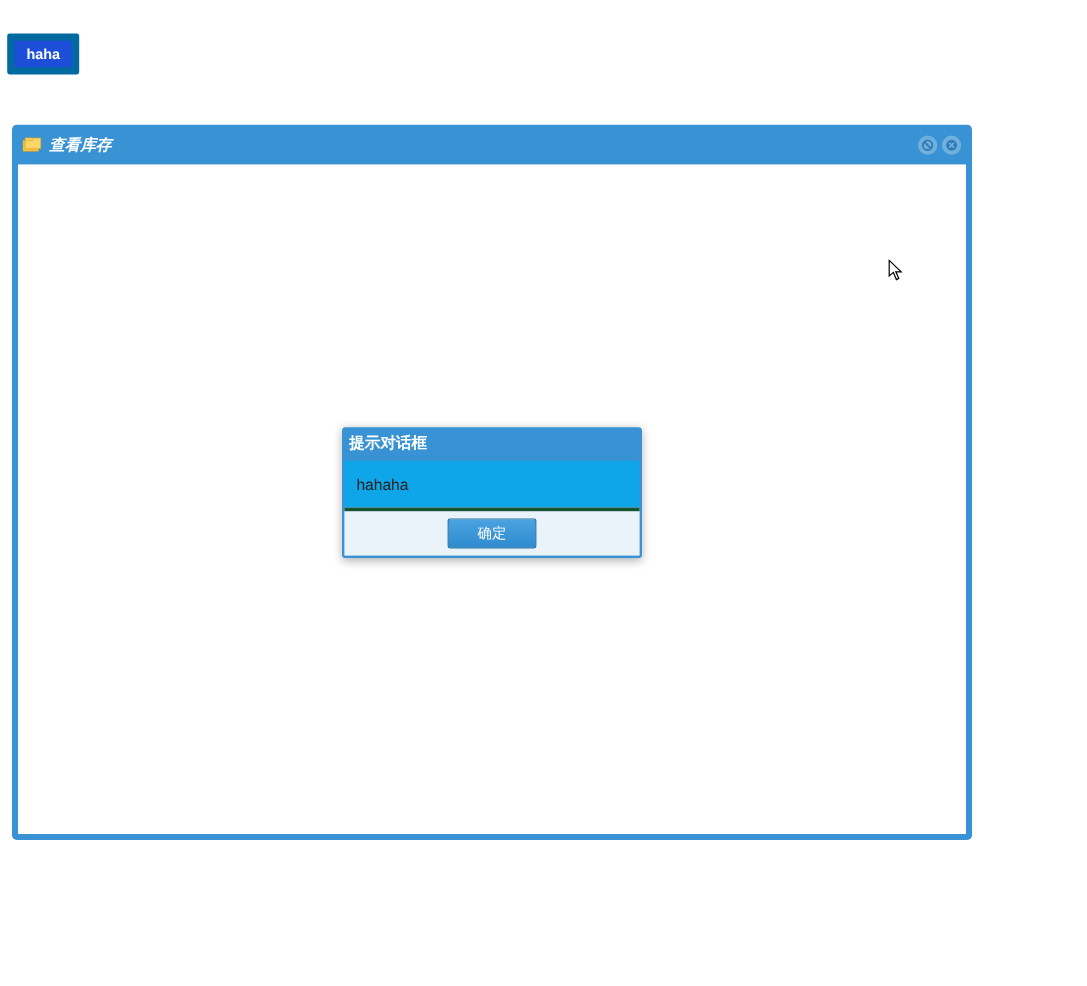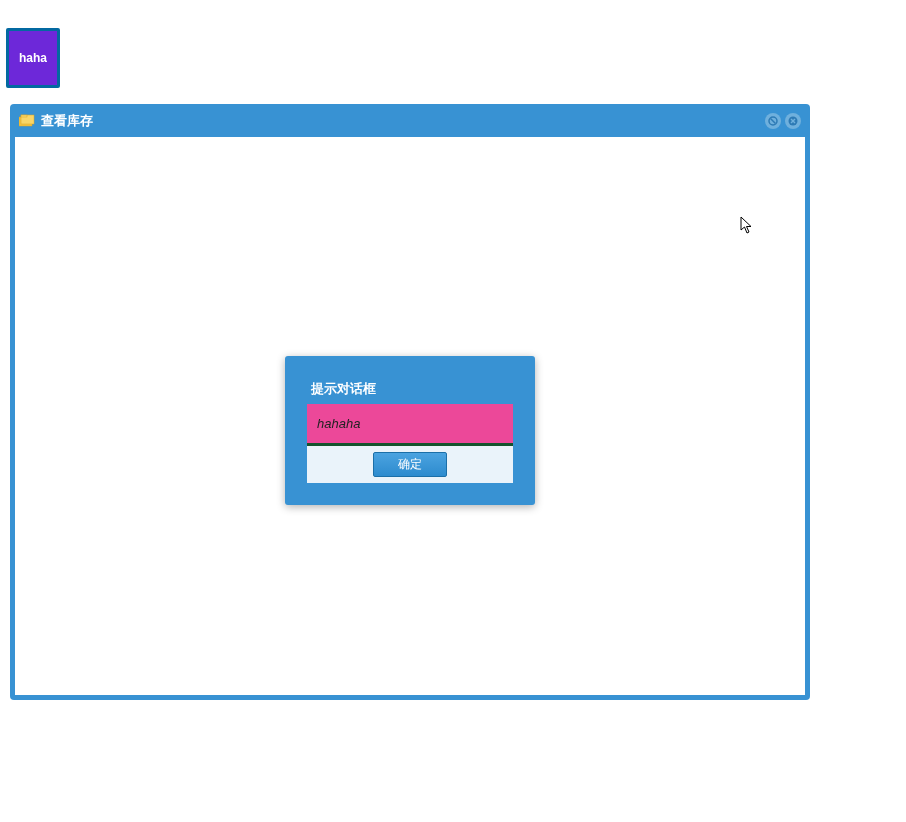--- a/index.html
+++ b/index.html
@@ -12,26 +12,26 @@
       background: #ffffff;
       width: 906px;
       height: 822px;
       position: relative;
       overflow: hidden;
     }
     .top-button {
       position: absolute;
       top: 28px;
       left: 6px;
-      background: #6d28d9;
-      border: 3px solid #0369a1;
+      background: #1d4ed8;
+      border: 6px solid #0369a1;
       color: #ffffff;
       font-size: 12px;
       font-weight: bold;
-      padding: 20px 10px;
+      padding: 4px 10px;
       border-radius: 2px;
       cursor: pointer;
     }
     .main-window {
       position: absolute;
       top: 104px;
       left: 10px;
       width: 800px;
       height: 596px;
       background: #3892d3;
@@ -39,20 +39,21 @@
       padding: 5px;
     }
     .main-window-header {
       height: 28px;
       display: flex;
       align-items: center;
       padding: 0 4px 4px 4px;
       color: #ffffff;
       font-size: 13px;
       font-weight: bold;
+      font-style: italic;
     }
     .main-window-icon {
       width: 16px;
       height: 14px;
       margin-right: 6px;
       display: inline-flex;
       align-items: center;
       justify-content: center;
     }
     .main-window-title {
@@ -82,35 +83,34 @@
       height: calc(100% - 28px);
       position: relative;
     }
     .dialog {
       position: absolute;
       top: 219px;
       left: 270px;
       width: 250px;
       background: #3892d3;
       border-radius: 3px;
-      padding: 22px;
+      padding: 2px;
       box-shadow: 0 2px 8px rgba(0,0,0,0.3);
     }
     .dialog-header {
       color: #ffffff;
       font-size: 13px;
       font-weight: bold;
       padding: 2px 4px 6px 4px;
     }
     .dialog-body {
-      background: #ec4899;
+      background: #0ea5e9;
       padding: 12px 10px;
       font-size: 13px;
       color: #222222;
-      font-style: italic;
     }
     .dialog-footer {
       background: #eaf3fa;
       padding: 6px;
       text-align: center;
       border-top: 3px solid #14532d;
     }
     .ok-button {
       background: linear-gradient(to bottom, #4ba3e0, #2d8bce);
       border: 1px solid #1b6fa8;

